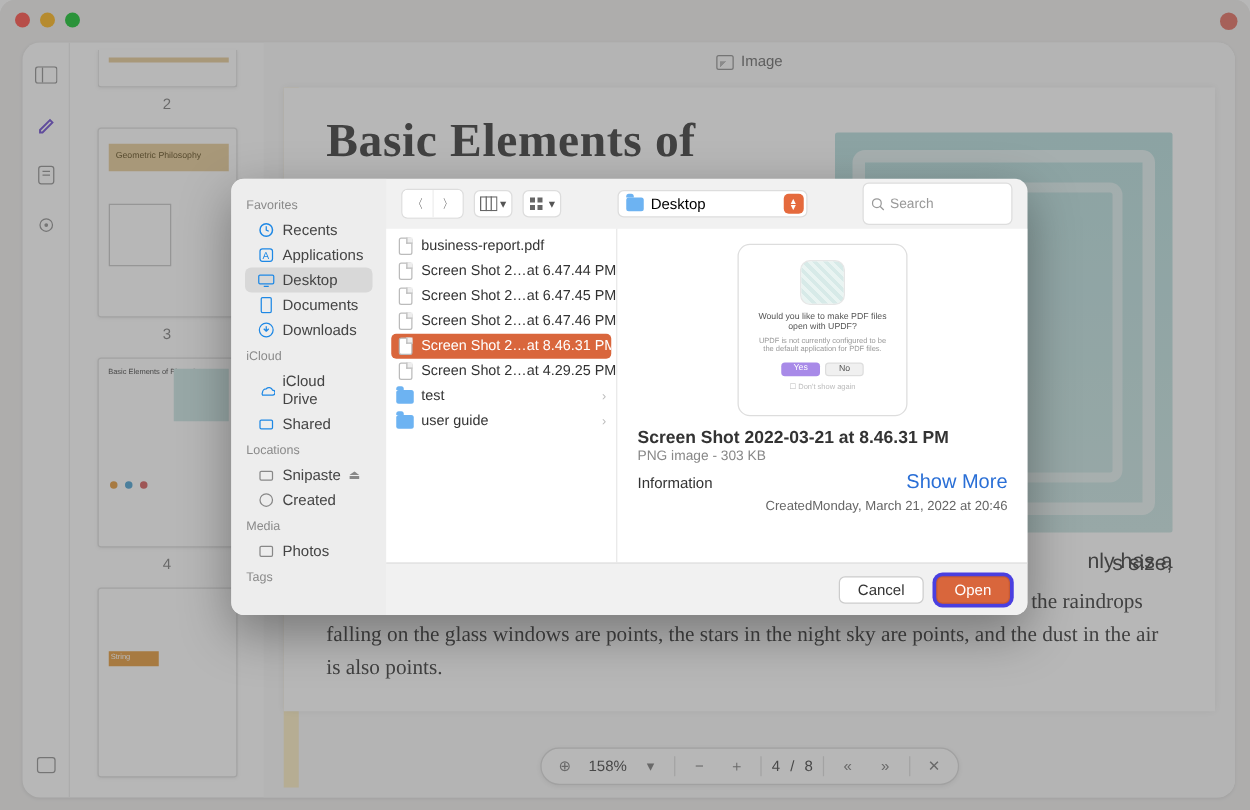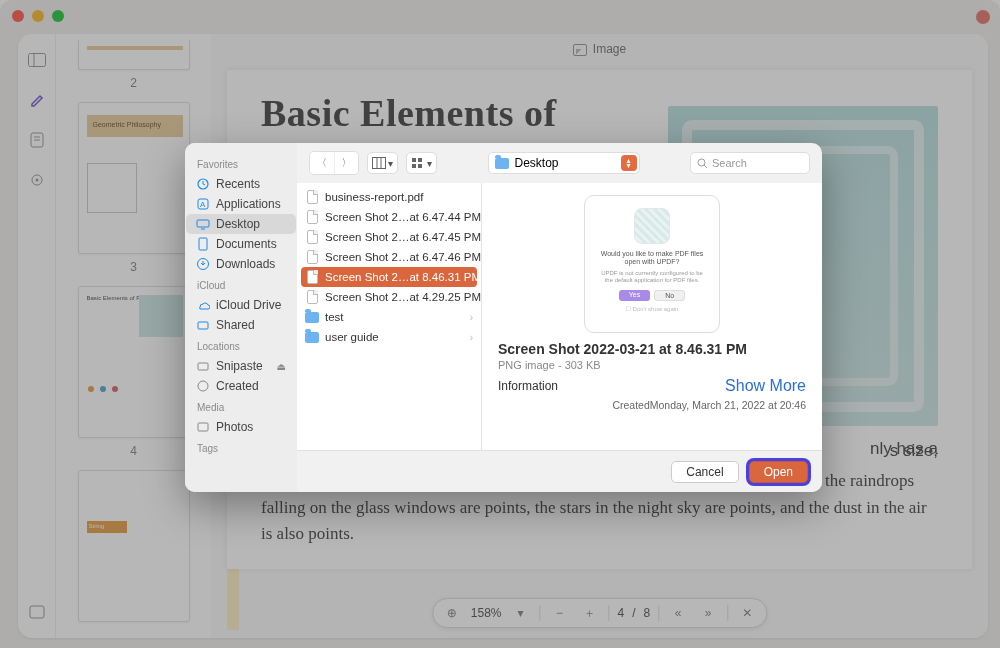--- a/index.html
+++ b/index.html
@@ -33,35 +33,35 @@
 .photo .tunnel2{position:absolute;inset:40px;border:8px solid rgba(255,255,255,.5);border-radius:10px}
 .zoom-bar{position:absolute;bottom:10px;left:50%;transform:translateX(-50%);background:#fff;border:1px solid #ddd;border-radius:22px;height:30px;display:flex;align-items:center;padding:0 8px;gap:8px;font-size:12px;color:#555;box-shadow:0 1px 4px rgba(0,0,0,.08)}
 .zbtn{width:22px;text-align:center;color:#888}
 .sep{width:1px;height:16px;background:#e0e0e0}
 
 
 .dim{position:absolute;inset:0;background:rgba(50,50,50,.35)}
 
 
 .panel{position:absolute;left:185px;top:143px;width:637px;height:349px;background:#f1f1f1;border-radius:10px;box-shadow:0 14px 40px rgba(0,0,0,.35);display:flex;flex-direction:column;overflow:hidden}
-.p-side{width:112px;background:#ededed;overflow-y:auto;padding:10px 0 6px}
+.p-side{width:124px;background:#ededed;overflow-y:auto;padding:10px 0 6px}
 .p-side h5{font-size:10px;color:#8a8a8a;font-weight:500;padding:6px 12px 4px}
-.sitem{display:flex;align-items:center;gap:6px;padding:3px 10px;font-size:12px;color:#444;border-radius:5px;margin:0 1px}
+.sitem{display:flex;align-items:center;gap:6px;padding:3px 10px;font-size:12px;color:#444;border-radius:5px;margin:0 11px}
 .sitem.sel{background:#d8d8d8}
 .sico{width:14px;height:14px;color:#1e88e5;flex-shrink:0}
 .sico.gray{color:#888}
 .p-body{flex:1;display:flex;flex-direction:column;min-width:0}
 .p-tool{height:40px;display:flex;align-items:center;padding:0 12px;gap:8px}
 .nav-seg{display:flex;background:#fff;border-radius:5px;overflow:hidden;border:1px solid #ddd}
 .nav-seg button{width:24px;height:22px;background:#fff;border:none;color:#555;font-size:10px}
 .nav-seg button+button{border-left:1px solid #eee}
 .vbtn{height:22px;padding:0 4px;background:#fff;border:1px solid #ddd;border-radius:5px;display:flex;align-items:center;gap:2px;color:#555;font-size:10px}
 .loc-pop{height:22px;display:flex;align-items:center;background:#fff;border:1px solid #ddd;border-radius:5px;padding:0 2px 0 6px;gap:6px;font-size:12px}
 .loc-arr{width:16px;height:16px;background:#e56a3d;border-radius:4px;display:flex;align-items:center;justify-content:center;color:#fff;font-size:8px;flex-direction:column;line-height:5px}
-.search{flex:0 0 120px;height:22px;background:#fff;border:1px solid #ddd;border-radius:5px;display:flex;align-items:center;padding:0 6px;gap:4px;color:#999;font-size:11px;margin-left:auto}
+.search{flex:0 0 120px;height:34px;background:#fff;border:1px solid #ddd;border-radius:5px;display:flex;align-items:center;padding:0 6px;gap:4px;color:#999;font-size:11px;margin-left:auto}
 .p-cols{flex:1;display:flex;min-height:0}
 .p-split{display:flex;flex:1;min-height:0}
 .col-files{width:185px;border-right:1px solid #e3e3e3;background:#fff;overflow-y:auto;padding:4px 0}
 .frow{display:flex;align-items:center;gap:6px;font-size:11.5px;color:#333;padding:2px 8px;white-space:nowrap;overflow:hidden}
 .frow .chev{margin-left:auto;color:#bbb;font-size:10px}
 .frow .fico{width:14px;height:16px;flex-shrink:0;display:flex;align-items:center;justify-content:center}
 .frow.sel{background:#d9663c;color:#fff;border-radius:4px;margin:0 4px;padding:2px 4px}
 .frow.sel .chev,.frow.sel .fico{color:#fff}
 .dim-row{color:#aaa}
 .col-prev{flex:1;background:#fff;padding:8px 16px 4px;overflow:hidden}

